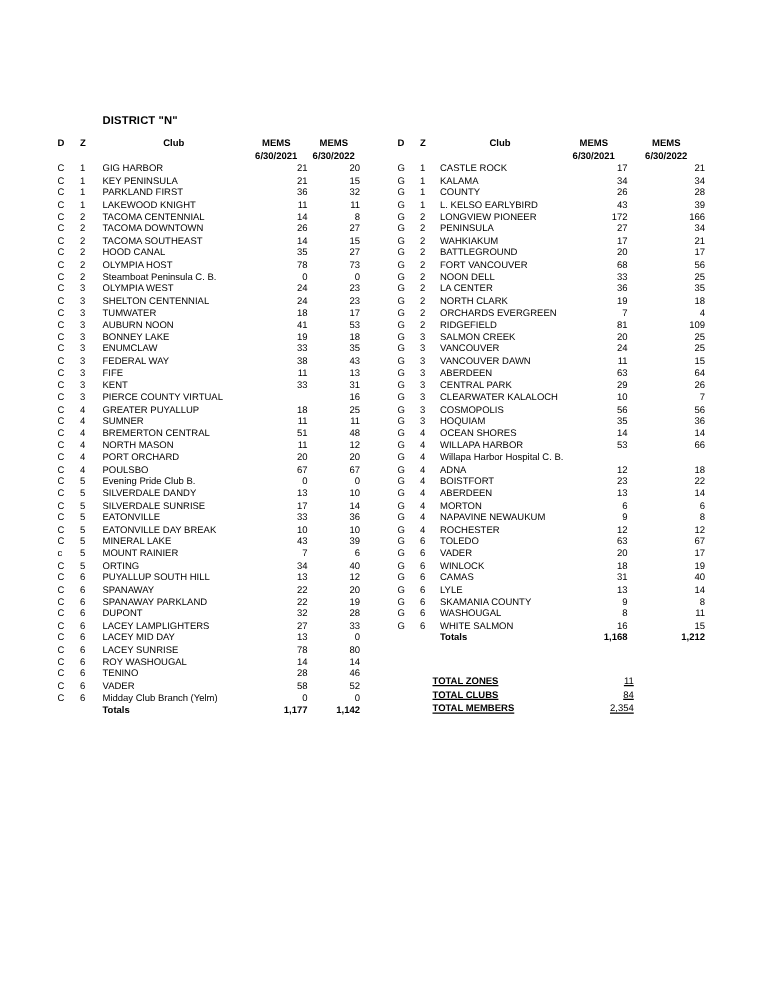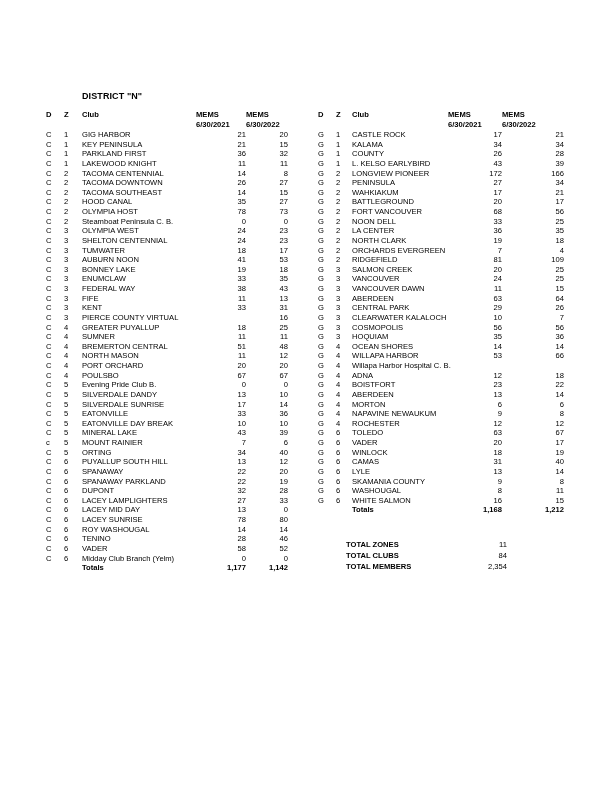--- a/index.html
+++ b/index.html
@@ -32,27 +32,28 @@
   .trow {
     display: grid;
     grid-template-columns: var(--cols);
     height: 9.63px;
     white-space: nowrap;
   }
   .trow.thead { height: 10px; line-height: 10px; font-weight: bold; }
   .trow.totals { font-weight: bold; }
   .cell { overflow: visible; }
   .c-num { text-align: right; }
-  .th-center { text-align: left; }
+  .th-center { text-align: center; }
   .summary {
     position: absolute;
     left: 346px;
     top: 540px;
     font-size: 7.6px;
     line-height: 10.8px;
+    text-decoration: underline;
   }
   .srow { display: flex; height: 10.8px; white-space: nowrap; }
   .slabel { width: 100px; font-weight: bold; }
   .svalue { width: 61px; text-align: right; }
 </style>
 </head>
 <body>
 
 <div class="page">
   <div class="title">DISTRICT "N"</div>

